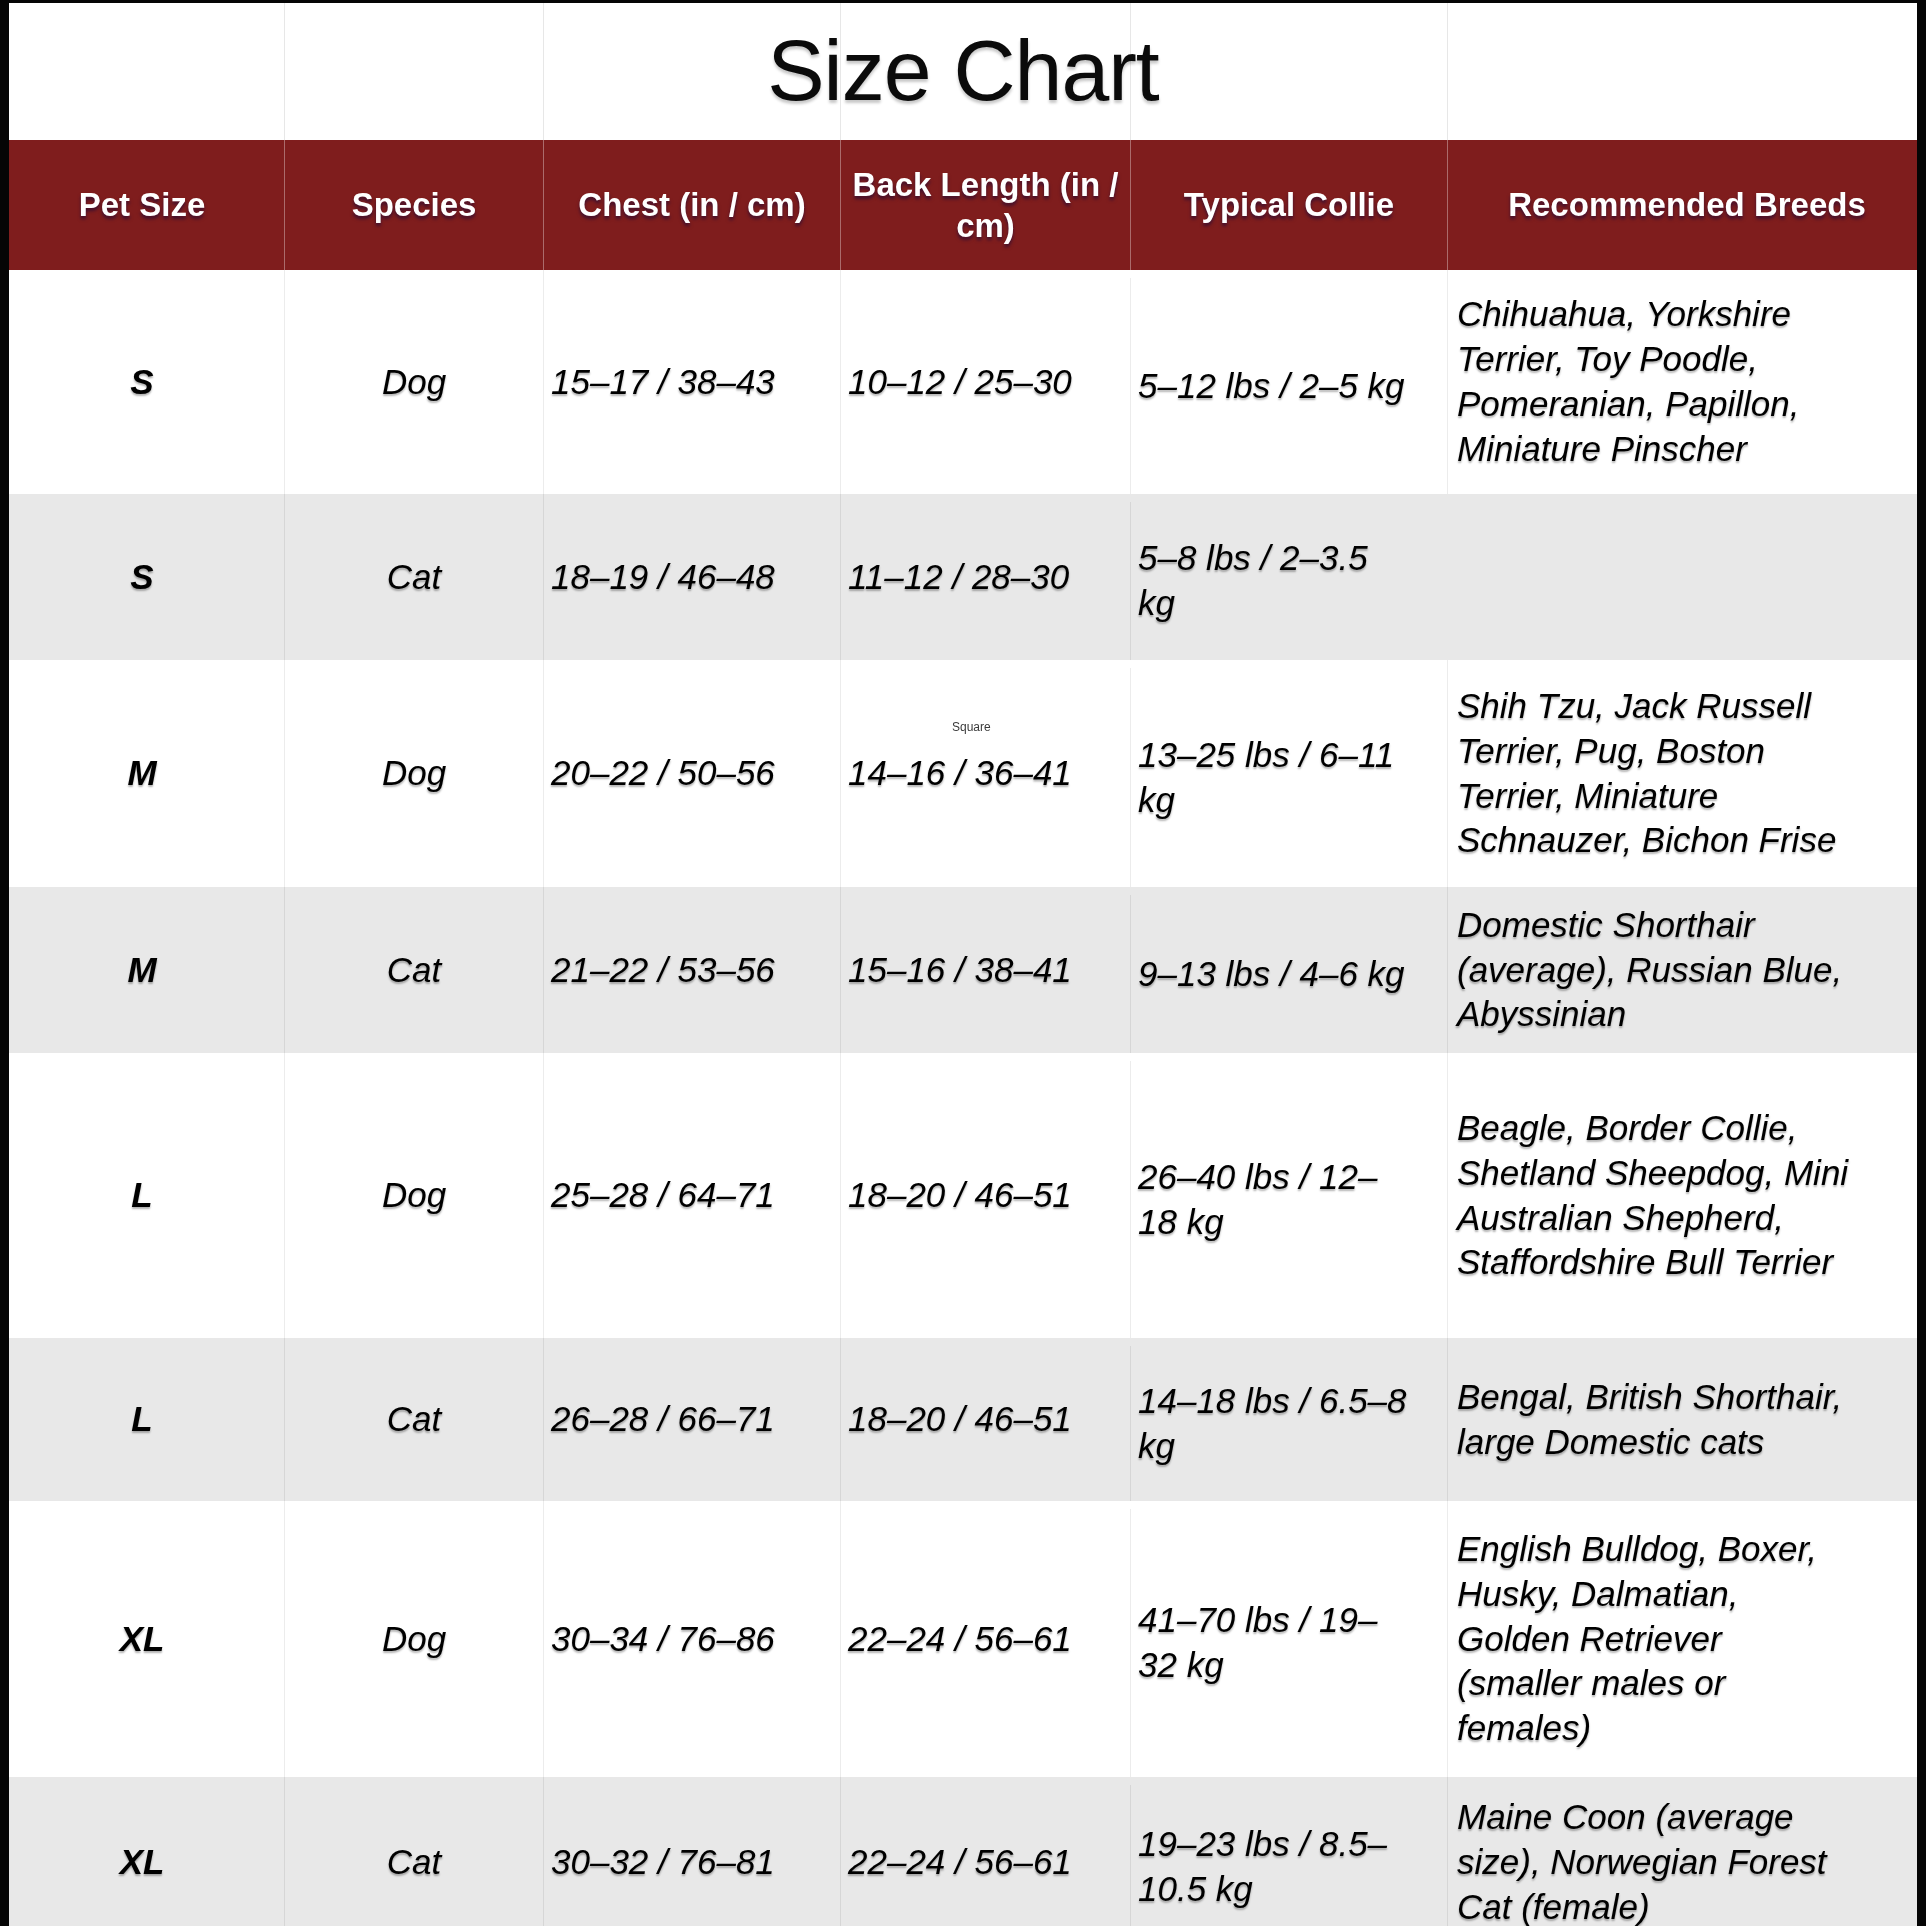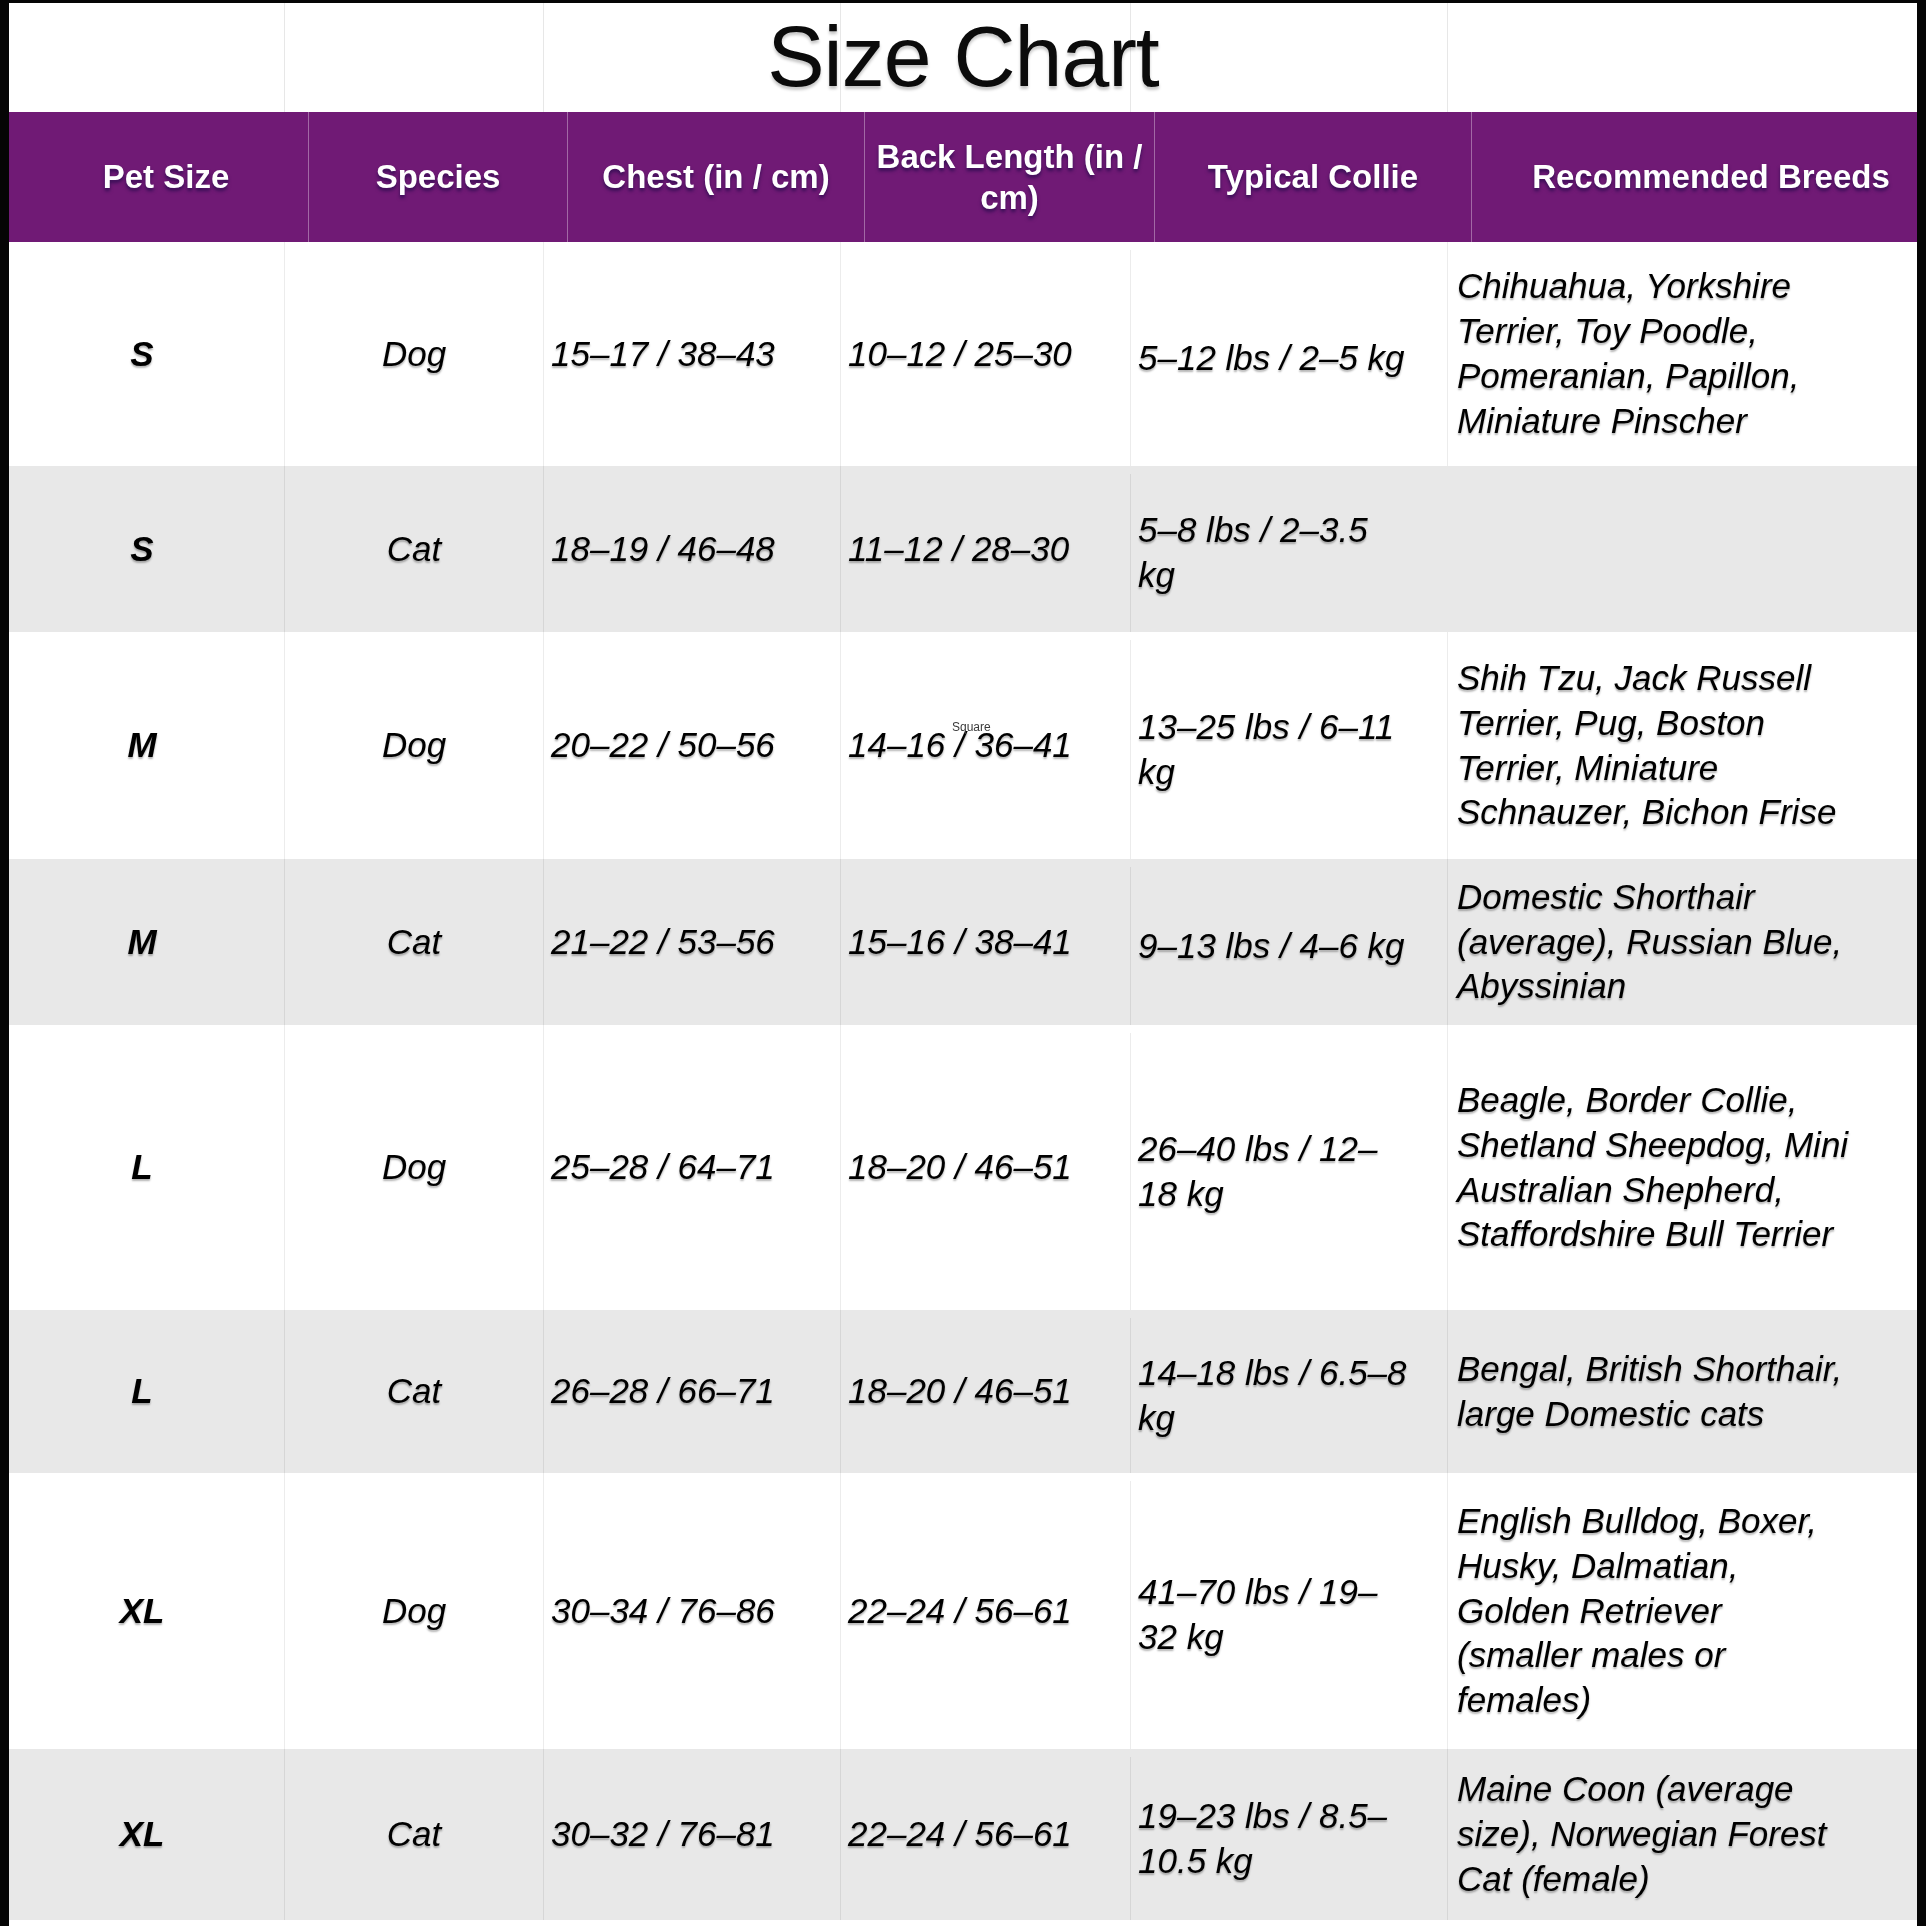--- a/index.html
+++ b/index.html
@@ -18,36 +18,36 @@
   .edge-right { position: absolute; top: 0; bottom: 0; right: 0; width: 9px; background: #050505; z-index: 9; }
   .edge-top   { position: absolute; top: 0; left: 0; right: 0; height: 3px;  background: #050505; z-index: 9; }
 
   
   .grid6 {
     display: grid;
     grid-template-columns: 284px 259px 297px 290px 317px 479px;
   }
 
   
-  .title-band { position: relative; height: 112px; }
+  .title-band { position: relative; height: 140px; }
   .title-band .ghost-cell { border-left: 1px solid #e7e7e7; }
   .title-band .ghost-cell:first-child { border-left: none; }
   .title-grid { position: absolute; inset: 0; }
   .page-title {
     position: absolute; inset: 0;
     display: flex; align-items: center; justify-content: center;
     margin: 0;
     font-size: 86px; font-weight: 400; letter-spacing: -1px;
     color: #0b0b0b;
     text-shadow: 0 2.5px 3px rgba(0,0,0,0.22);
     z-index: 2;
   }
 
   
-  .thead { height: 130px; background: #701a75; padding-left: 24px; }
+  .thead { height: 130px; background: #7f1d1d; }
   .th {
     display: flex; align-items: center; justify-content: center;
     text-align: center;
     color: #ffffff; font-weight: bold; font-size: 33px; line-height: 1.25;
     padding: 0 10px;
     border-left: 1px solid rgba(255,255,255,0.35);
     text-shadow: 0 2.5px 3.5px rgba(10,5,60,0.55);
   }
   .th:first-child { border-left: none; }
 

